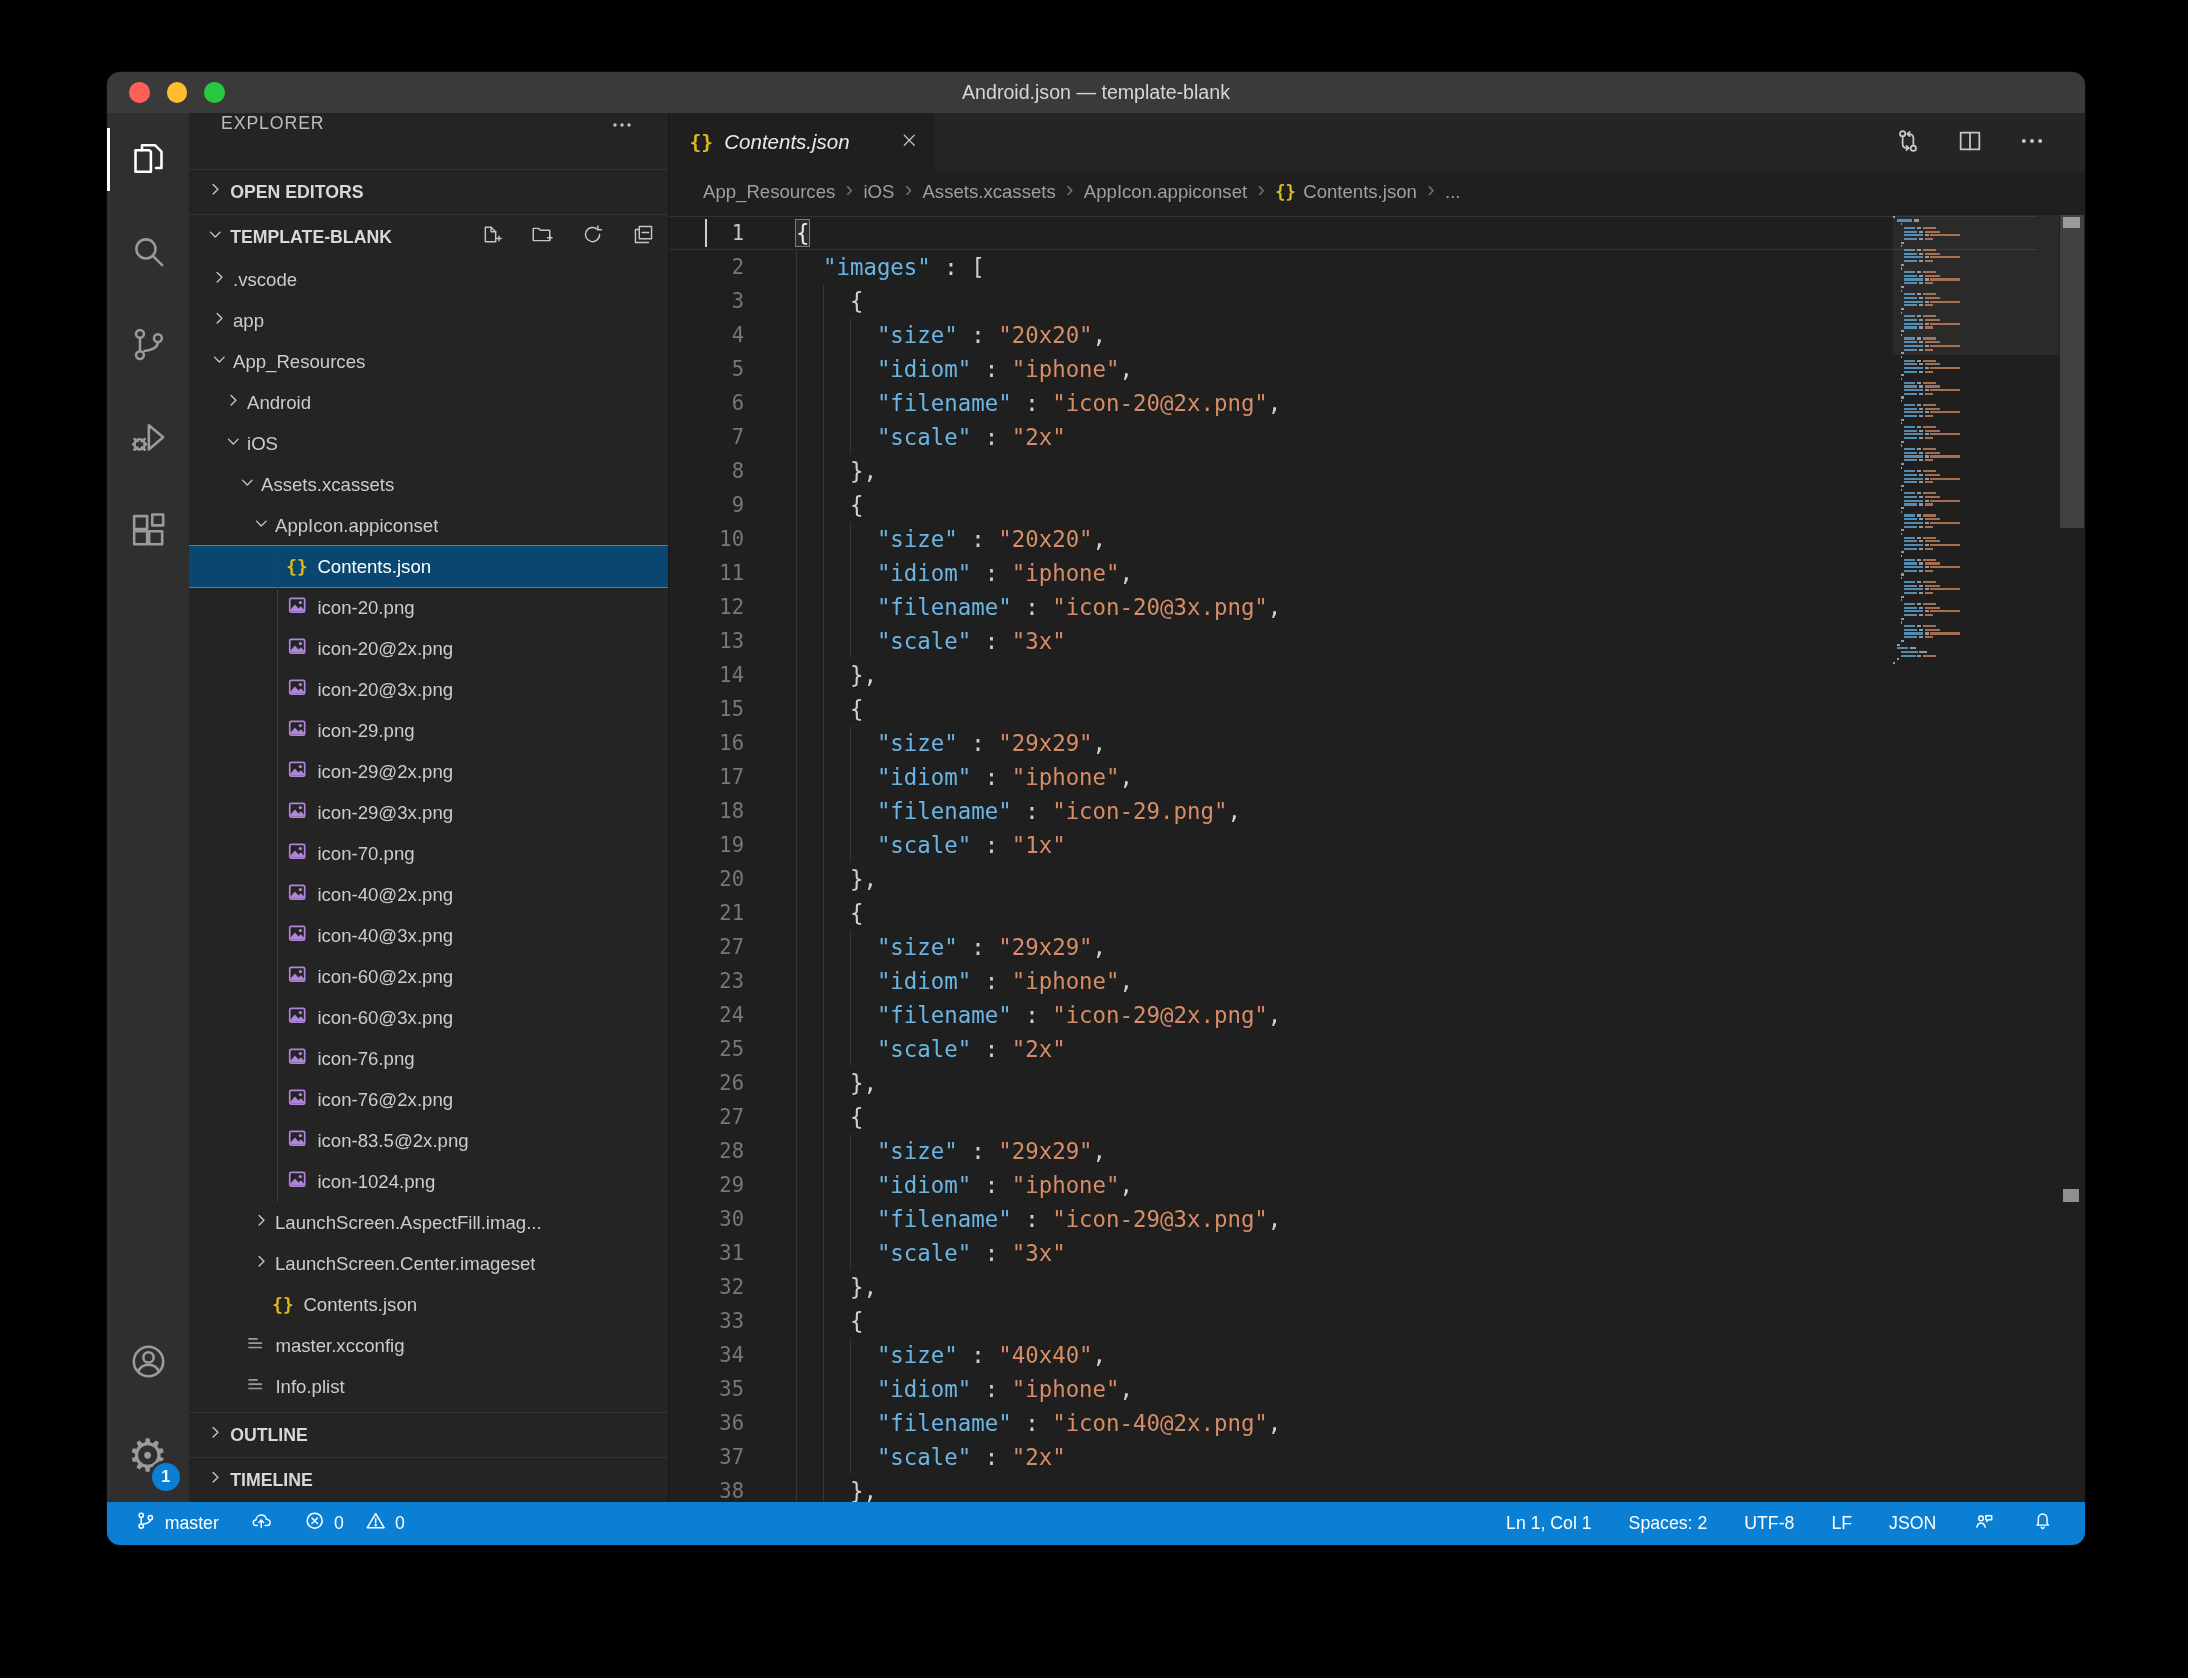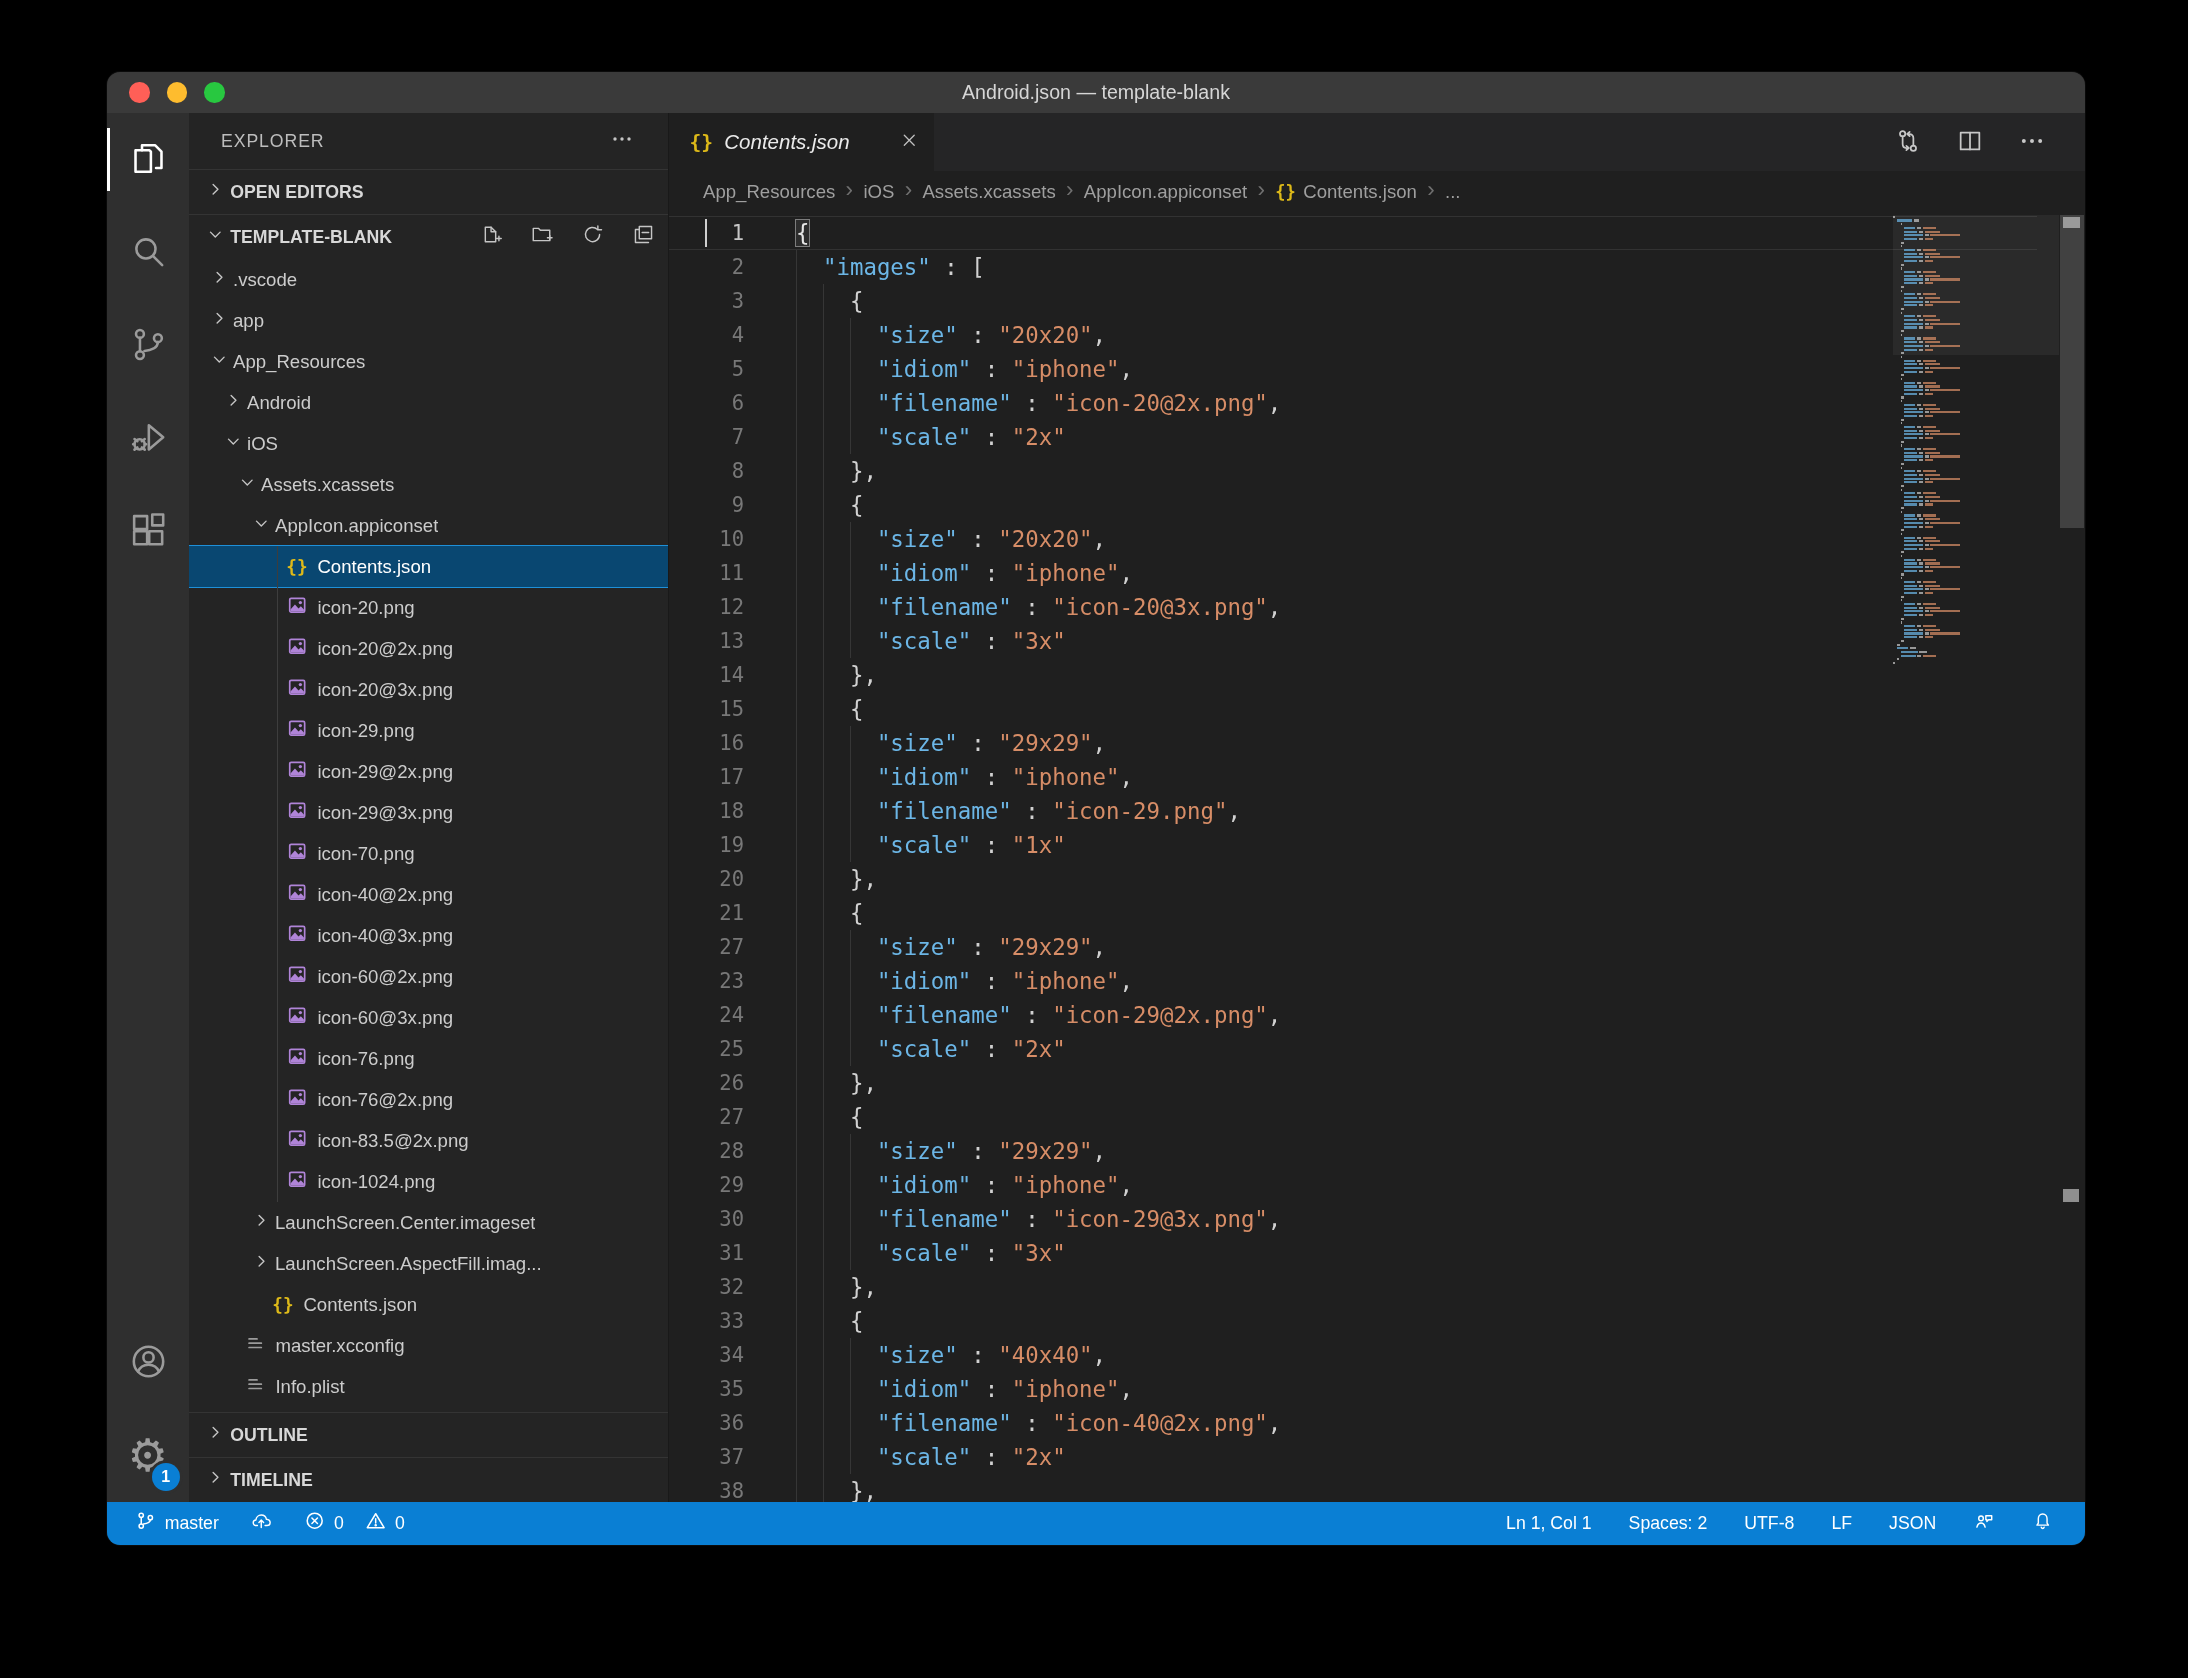--- a/index.html
+++ b/index.html
@@ -34,21 +34,21 @@
   .ab-spacer { margin-top:auto; }
   .gear-glyph { font-size:45px; line-height:1; font-family:"DejaVu Sans", sans-serif; }
   .ab-badge { position:absolute; right:9.3px; bottom:11.2px; min-width:28px; height:28px;
               border-radius:14px; background:#0a7fd4; color:#fff; font-size:16px; font-weight:bold;
               display:flex; align-items:center; justify-content:center;
               box-shadow:0 0 0 2.8px #2f2f2f; }
 
   
   .sidebar { flex:0 0 479px; background:#242424; display:flex; flex-direction:column;
              color:#cccccc; font-size:18.6px; overflow:hidden; }
-  .sb-title { flex:0 0 56px; display:flex; align-items:center; padding:0 34px 0 32px;
+  .sb-title { flex:0 0 56px; display:flex; align-items:flex-start; padding:0 34px 0 32px;
               color:#bdbdbd; font-size:17.7px; letter-spacing:0.9px; }
   .sb-title-actions { margin-left:auto; color:#c5c5c5; }
   .sb-title-actions svg { width:24px; height:24px; }
   .section-header { flex:0 0 45px; display:flex; align-items:center; font-weight:bold;
                     font-size:17.7px; color:#d8d8d8; padding-left:11.2px; border-top:0.9px solid #343434; }
   .section-header .chev { width:30px; display:flex; justify-content:center; }
   .sec-actions { margin-left:auto; display:flex; gap:28px; padding-right:13px; color:#c5c5c5; }
   .sec-actions svg { width:23px; height:23px; }
   .tree { flex:1 1 auto; overflow:hidden; }
   .row { height:41px; display:flex; align-items:center; position:relative; color:#cccccc; }
@@ -480,30 +480,30 @@
             </span>
             <span class="row-label">icon-1024.png</span>
           </div>
           <div class="row">
             <span style="flex: 0 0 58px;"></span>
             <span class="chev">
               <span><svg viewBox="0 0 24 24" fill="none" stroke="currentColor" stroke-width="1.8" stroke-linecap="round" stroke-linejoin="round">
                   <path d="M9.2 5.8 L15.4 12 L9.2 18.2"></path>
                 </svg></span>
             </span>
-            <span class="row-label">LaunchScreen.Center.imageset</span>
+            <span class="row-label">LaunchScreen.AspectFill.imag...</span>
           </div>
           <div class="row">
             <span style="flex: 0 0 58px;"></span>
             <span class="chev">
               <span><svg viewBox="0 0 24 24" fill="none" stroke="currentColor" stroke-width="1.8" stroke-linecap="round" stroke-linejoin="round">
                   <path d="M9.2 5.8 L15.4 12 L9.2 18.2"></path>
                 </svg></span>
             </span>
-            <span class="row-label">LaunchScreen.AspectFill.imag...</span>
+            <span class="row-label">LaunchScreen.Center.imageset</span>
           </div>
           <div class="row">
             <span style="flex: 0 0 82px;"></span>
             <span class="ficon">
               <span class="json-glyph" style="color: rgb(221, 185, 25);">{}</span>
             </span>
             <span class="row-label">Contents.json</span>
           </div>
           <div class="row">
             <span style="flex: 0 0 54px;"></span>

